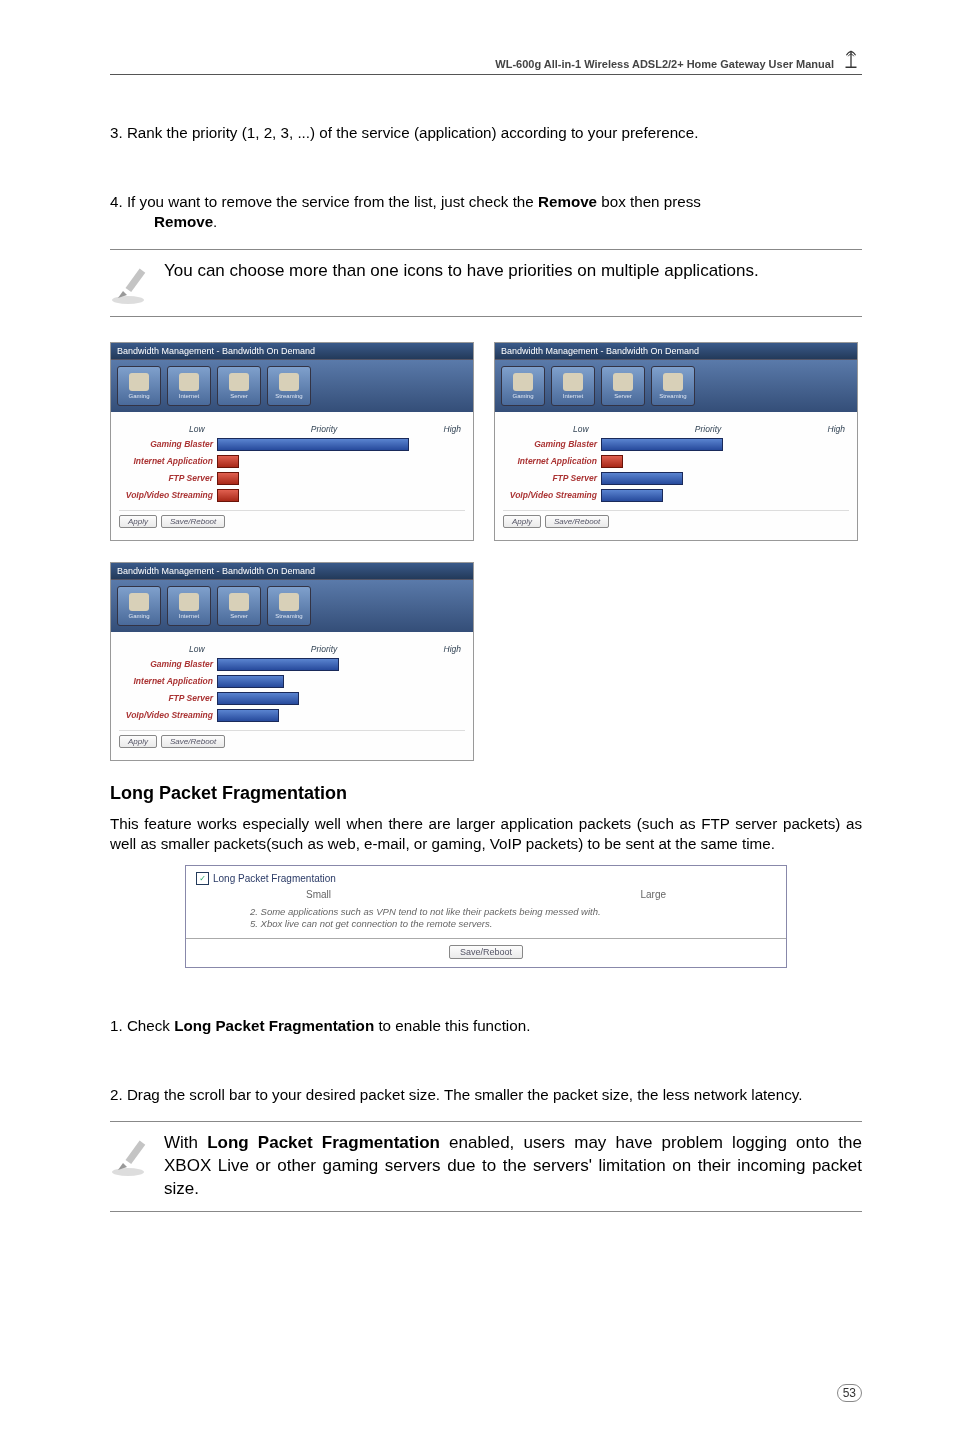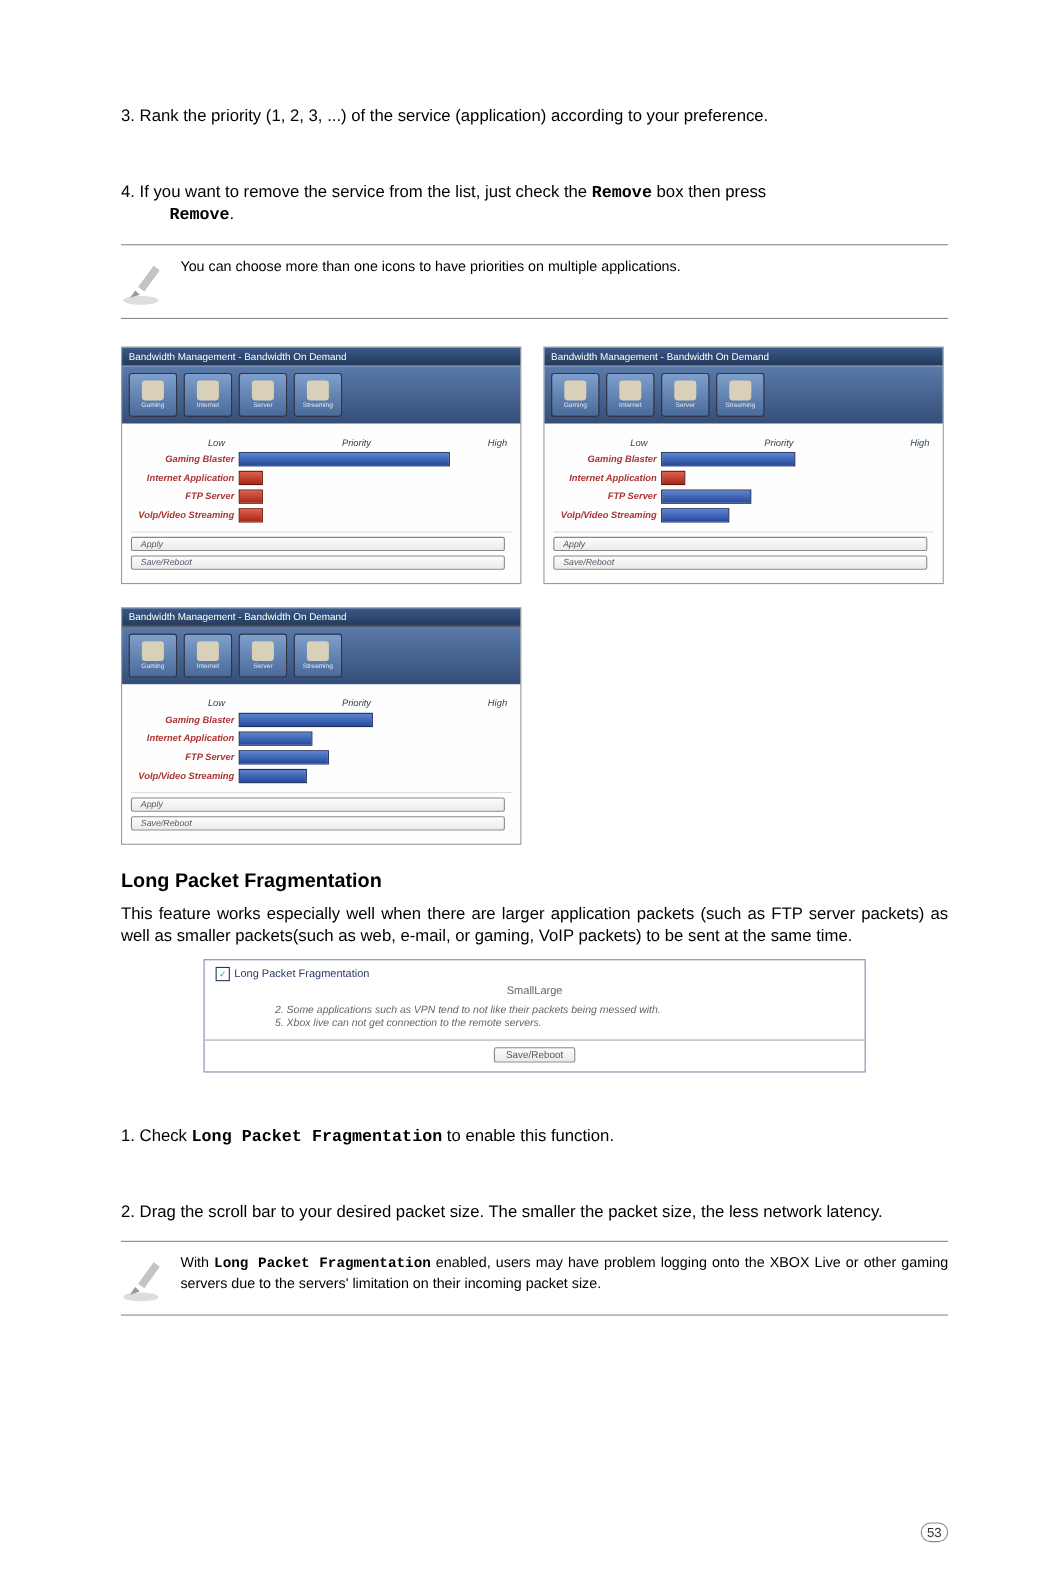--- a/index.html
+++ b/index.html
@@ -59,21 +59,21 @@
     margin: 16px 0 14px 0;
   }
   .note-icon {
     width: 44px;
     height: 44px;
     flex: 0 0 44px;
     margin-right: 10px;
     margin-top:2px;
   }
   .note-text {
-    font-size: 13px;
+    font-size: 17px;
     line-height: 1.35;
     text-align: justify;
   }
   .screenshot-row {
     display: flex;
     gap: 20px;
     margin-bottom: 10px;
   }
   .config-box {
     width: 362px;
@@ -140,21 +140,20 @@
     background: linear-gradient(#5a84d0, #274a9c);
     border: 1px solid #1a2a5a;
   }
   .prio-red { background: linear-gradient(#e06050, #a82818); border-color:#6a1308; width:20px;}
   .config-buttons {
     display: flex;
     gap: 4px;
     padding: 4px 6px 6px 0;
     border-top: 1px solid #ddd;
     margin-top: 8px;
-    flex-direction: column;
   }
   .config-buttons .btn {
     font-size: 8px;
     padding: 1px 8px;
     border: 1px solid #888;
     border-radius: 2px;
     background: linear-gradient(#fcfcfc,#eaeaea);
     color:#556;
   }
   .section-heading {
@@ -175,44 +174,55 @@
     color: #2a3a66;
     align-items: center;
   }
   .frag-check {
     width: 11px; height: 11px; border:1px solid #233a5a; margin-right:4px;
     display:flex;align-items:center;justify-content:center;font-size:8px;color:#2a6;
   }
   .frag-title { color:#2a3a66; font-size:10px;}
   .frag-row2 { display:flex; padding: 2px 10px 2px 10px; align-items:center;}
   .frag-lbl { width:110px; color:#666; font-style:italic; font-size:9.5px;}
-  .slider-labels { width:360px; display:flex; justify-content:center; color:#666; font-size:10px; padding:0 0 2px 0;}
+  .slider-labels { width:360px; display:flex; justify-content:space-between; color:#666; font-size:10px; padding:0 0 2px 0;}
   .slider-track { width:360px; height:7px; background:linear-gradient(90deg,#284a8c,#0a1a44); position:relative; border:1px solid #0a1a44;}
   .slider-thumb { position:absolute; left:-4px; top:-3px; width:12px; height:12px; background:#bb2418; border:1px solid #6a0800;}
   .slider-thumb.right { left:auto; right:-4px;}
   .frag-notes { padding:2px 10px 8px 36px; color:#666; font-size:9.5px; line-height:1.3; font-style:italic;}
   .frag-btnrow{ border-top:1px solid #aaa; padding:6px 0 8px 0; display:flex; justify-content:center;}
   .frag-btnrow .btn{ font-size:9px; padding:1px 10px; border:1px solid #888; border-radius:2px; background:linear-gradient(#fcfcfc,#eaeaea); color:#556;}
   .page-num {
     position: absolute;
     bottom: 30px;
     right: 92px;
     font-size: 12px;
     color: #333;
     border: 1.2px solid #888;
     border-radius: 10px;
     padding: 0 5px;
     line-height: 16px;
   }
-  b { font-weight: bold; font-family: Liberation Mono, monospace; }
+  b { font-weight: bold; }
 </style>
 </head>
 <body>
 
 <div class="page">
+  <div class="header-line">
+    <span class="header-title">WL-600g All-in-1 Wireless ADSL2/2+ Home Gateway User Manual</span>
+    <span class="antenna-icon">
+      <svg viewBox="0 0 24 24" width="22" height="22">
+        <line x1="12" y1="3" x2="12" y2="21" stroke="#333" stroke-width="1.4"></line>
+        <path d="M7 8 Q12 0 17 8" fill="none" stroke="#333" stroke-width="1.2"></path>
+        <path d="M9 9 Q12 4 15 9" fill="none" stroke="#333" stroke-width="1"></path>
+        <line x1="6" y1="21" x2="18" y2="21" stroke="#333" stroke-width="1.6"></line>
+      </svg>
+    </span>
+  </div>
 
   <p class="body-text indent1">3. Rank the priority (1, 2, 3, ...) of the service (application) according to your preference.</p>
 
   <p class="body-text indent1">
     <span>4. If you want to remove the service from the list, just check the </span><b>Remove</b><span> box then press </span>
     <span class="sub"><b>Remove</b><span>.</span></span>
   </p>
 
   <div class="note-row">
     <span class="note-icon">

